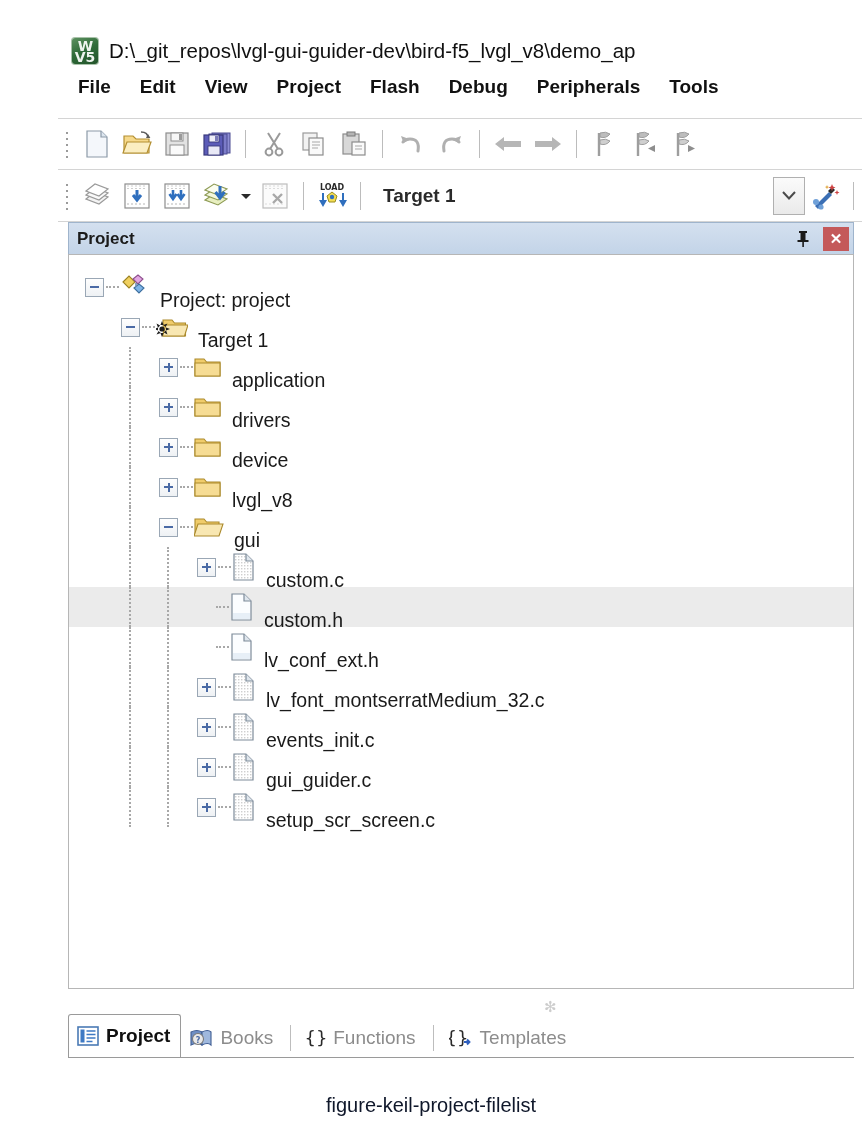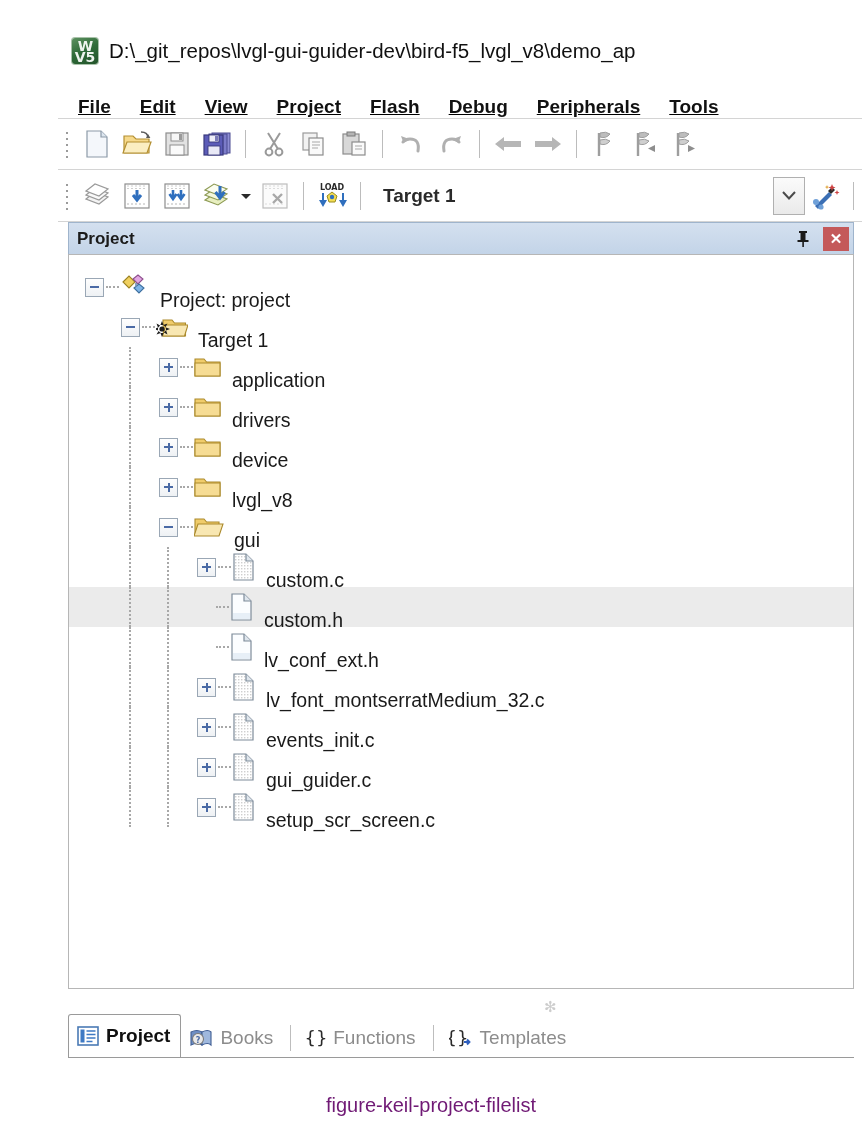--- a/index.html
+++ b/index.html
@@ -77,24 +77,23 @@
     font-size: 20.5px;
     color: #101010;
     white-space: nowrap;
     font-family: "Liberation Sans", sans-serif;
   }
 
   
   .menubar {
     height: 42px;
     display: flex;
-    align-items: flex-end;
+    align-items: flex-start;
     padding-left: 20px;
     background: #ffffff;
-    text-decoration: underline;
   }
   .menu-item {
     font-size: 19px;
     color: #111111;
     margin-right: 29px;
     white-space: nowrap;
     font-weight: 600;
     font-family: "Liberation Sans", sans-serif;
   }
 
@@ -313,21 +312,21 @@
     top: -16px;
   }
 
   
   .caption {
     position: absolute;
     left: 0; right: 0;
     top: 1094px;
     text-align: center;
     font-size: 20px;
-    color: #701a75;
+    color: #0f172a;
     font-family: "Liberation Sans", sans-serif;
   }
 </style>
 </head>
 <body>
 
 <div id="figure">
 
   <div id="keil-window">
 

